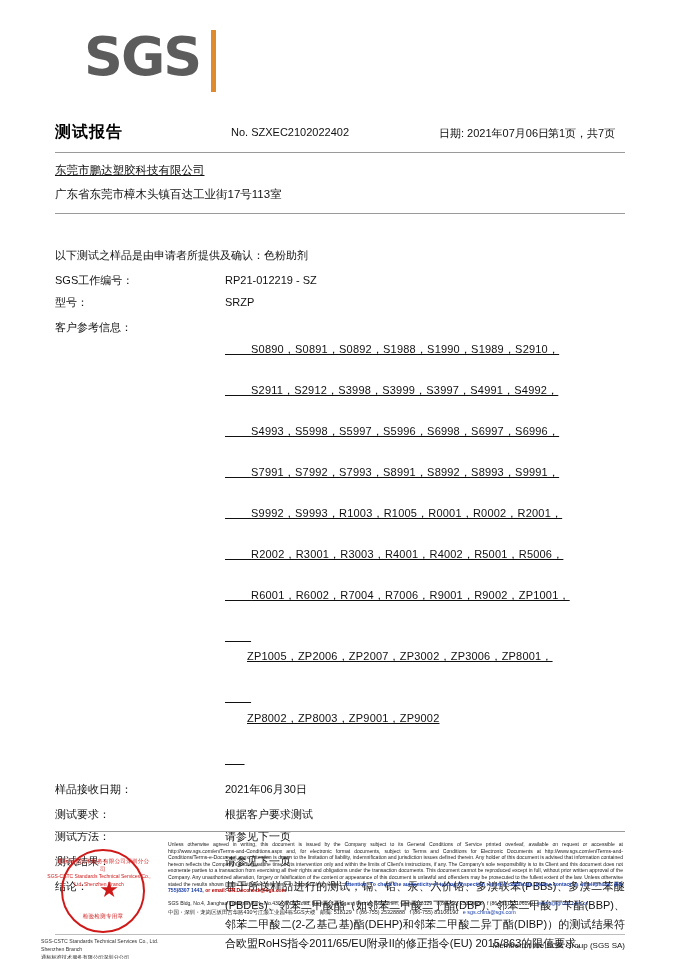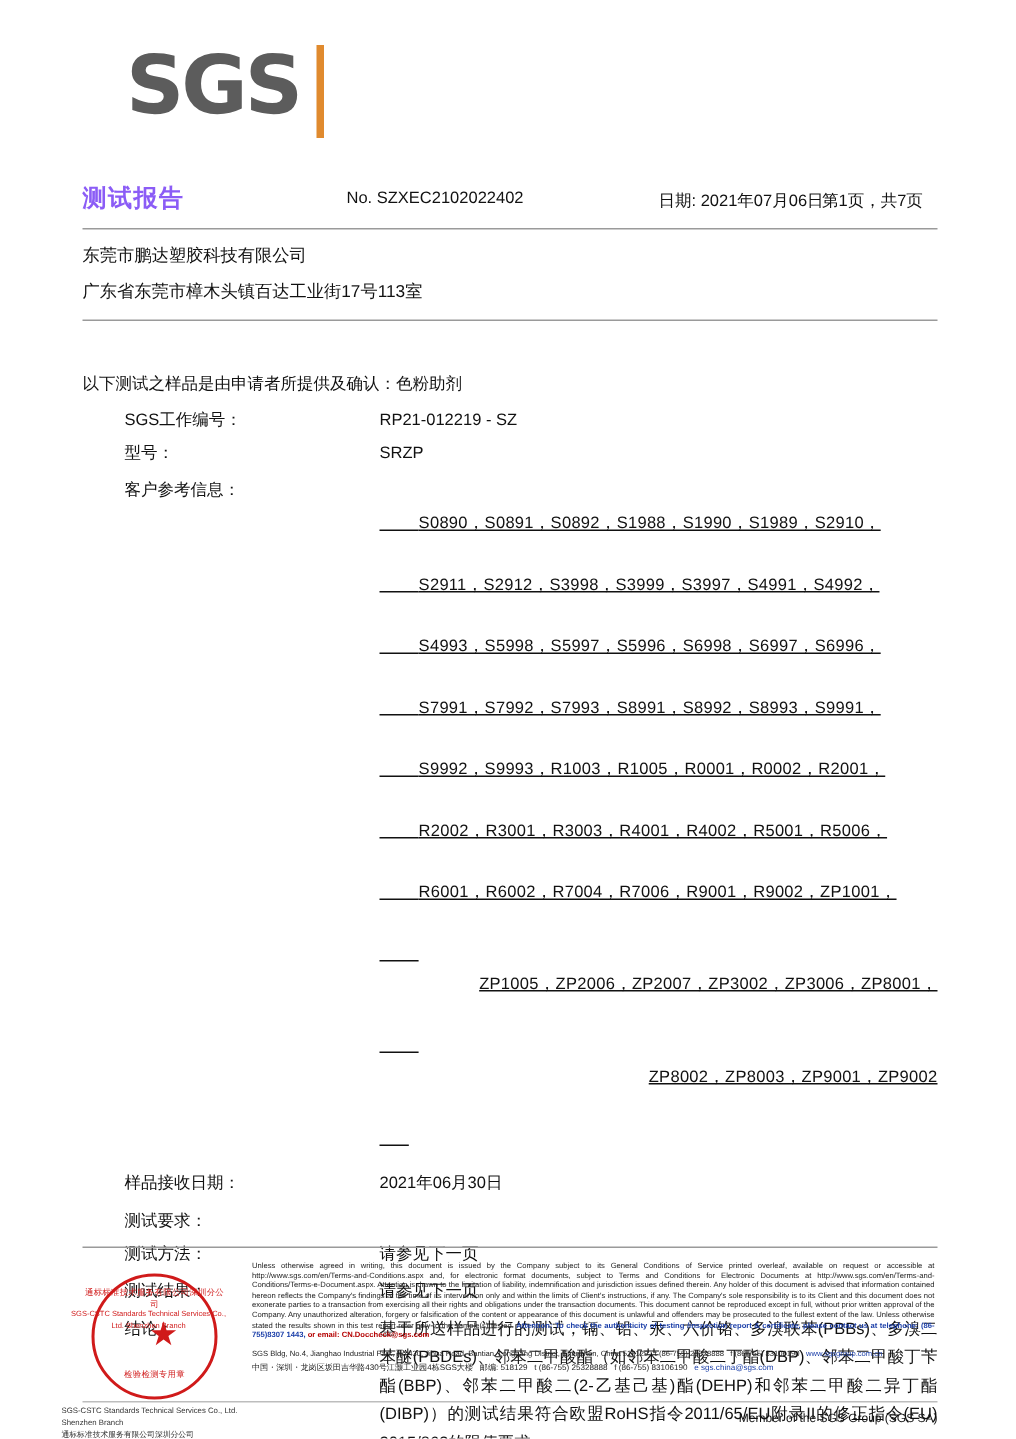--- a/index.html
+++ b/index.html
@@ -54,21 +54,21 @@
     top: 122px;
     width: 570px;
     height: 26px;
   }
   .doc-title {
     position: absolute;
     left: 0;
     top: 0;
     font-size: 16px;
     font-weight: bold;
-    color: #8b5cf6;
+    color: #000000;
     letter-spacing: 1px;
   }
   .doc-no {
     position: absolute;
     left: 176px;
     top: 4px;
     font-size: 11px;
     color: #111;
   }
   .doc-date {
@@ -95,20 +95,21 @@
     background: #9a9a9a;
   }
 
   
   .client-name {
     position: absolute;
     left: 55px;
     top: 163px;
     font-size: 11.5px;
     color: #111;
+    text-decoration: underline;
   }
   .client-addr {
     position: absolute;
     left: 55px;
     top: 187px;
     font-size: 11.5px;
     color: #111;
   }
   .hr-mid {
     position: absolute;
@@ -132,21 +133,20 @@
   .fields {
     position: absolute;
     left: 55px;
     top: 271px;
     width: 570px;
   }
   .field-row {
     display: flex;
     align-items: flex-start;
     margin-bottom: 3px;
-    margin-left: 28px;
   }
   .field-label {
     width: 170px;
     flex: 0 0 170px;
     font-size: 11px;
     color: #111;
     line-height: 19px;
   }
   .field-value {
     flex: 1 1 auto;
@@ -158,21 +158,21 @@
   .field-row.gap-before { margin-top: 11px; }
   .field-row.small-gap { margin-top: 6px; }
 
   .ref-list {
     font-size: 11px;
     line-height: 20.5px;
     color: #111;
     letter-spacing: 0.2px;
     text-decoration: underline;
   }
-  .ref-list .indent { padding-left: 22px; display:block;text-align:right; }
+  .ref-list .indent { padding-left: 22px; display:block; }
 
   .conclusion-text {
     font-size: 11px;
     line-height: 19px;
     color: #111;
     text-align: justify;
   }
 
   
   .hr-footer {
@@ -336,20 +336,21 @@
     </div>
 
     <div class="field-row gap-before">
       <div class="field-label">样品接收日期：</div>
       <div class="field-value">2021年06月30日</div>
     </div>
 
 
     <div class="field-row small-gap">
       <div class="field-label">测试要求：</div>
+      <div class="field-value">根据客户要求测试</div>
     </div>
 
     <div class="field-row">
       <div class="field-label">测试方法：</div>
       <div class="field-value">请参见下一页</div>
     </div>
 
     <div class="field-row small-gap">
       <div class="field-label">测试结果：</div>
       <div class="field-value">请参见下一页</div>

